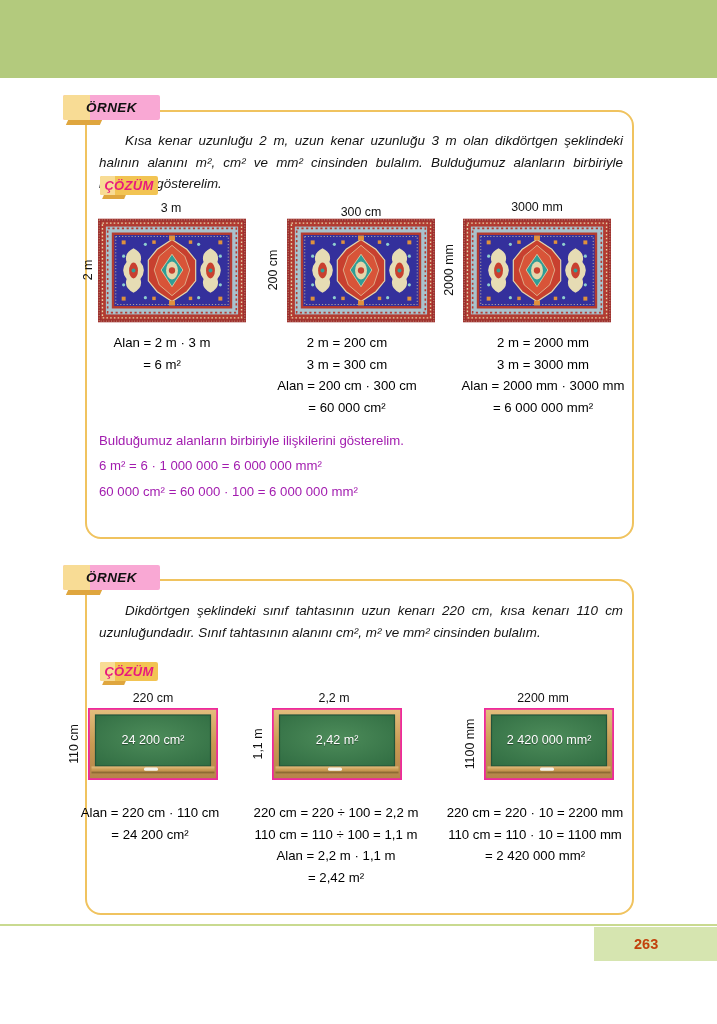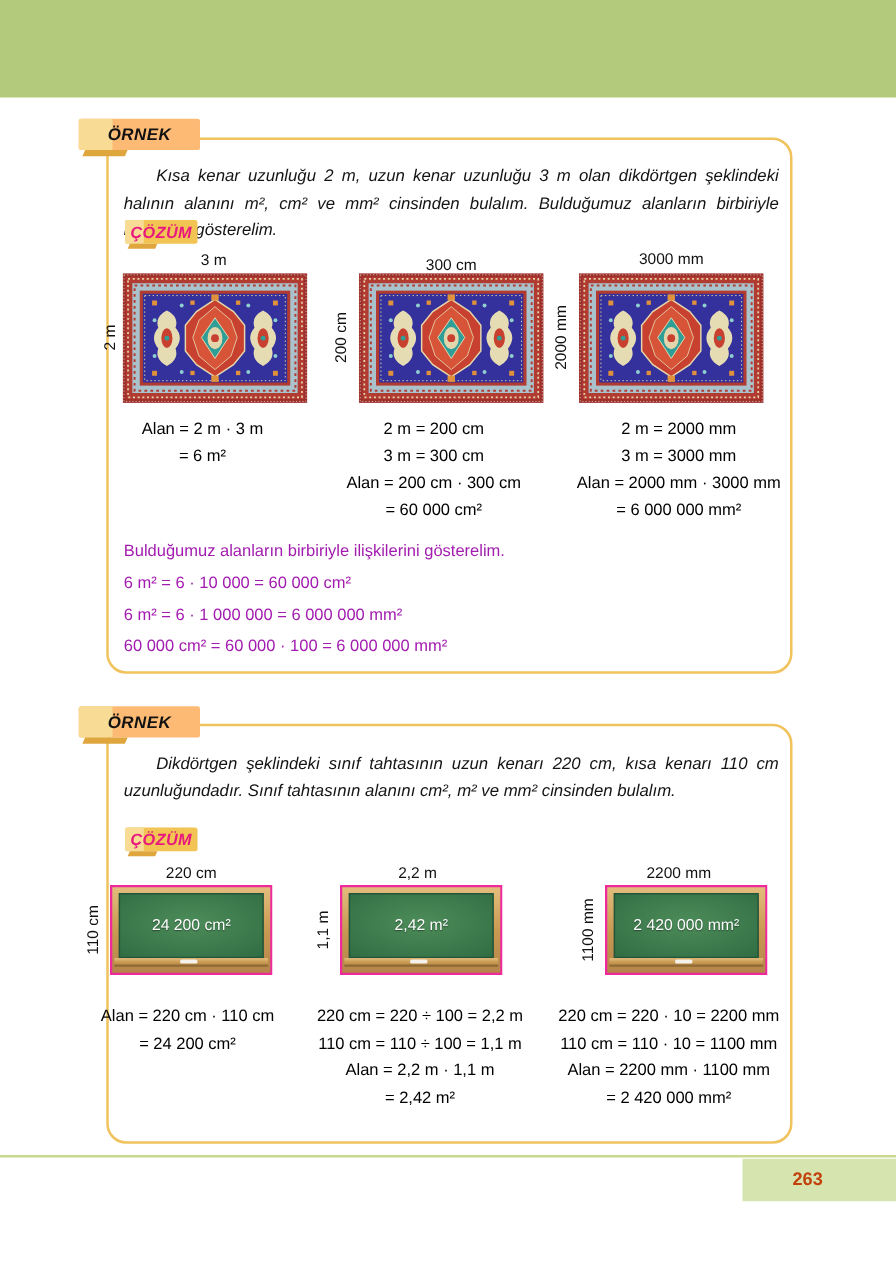--- a/index.html
+++ b/index.html
@@ -7,21 +7,21 @@
   body { font-family:"Liberation Sans", sans-serif; color:#1a1a1a; }
   .page { position:relative; width:717px; height:1024px; background:#ffffff; overflow:hidden; }
 
   .header-bar { position:absolute; left:0; top:0; width:717px; height:78px; background:#b3ca7d; }
 
   .example-box { position:absolute; left:85px; width:549px; border:2px solid #f0c35f; border-radius:16px; background:#fff; }
   .box1 { top:110px; height:429px; }
   .box2 { top:579px; height:336px; }
 
   .tag { position:absolute; z-index:3; display:flex; align-items:center; justify-content:center; border-radius:2px; }
-  .ornek-tab { width:97px; height:25px; background:#fdba74; }
+  .ornek-tab { width:97px; height:25px; background:#f9a8d4; }
   .ornek-tab .lighter { position:absolute; left:0; top:0; bottom:0; width:27px; background:#f8dc95; border-radius:2px 0 0 2px; }
   .ornek-tab .txt { position:relative; font-weight:700; font-style:italic; font-size:13.5px; letter-spacing:0.4px; color:#111; }
   .ornek-tab::after { content:""; position:absolute; left:4px; bottom:-5px; width:34px; height:5px; background:#dfa63e; transform:skewX(-24deg); }
 
   .cozum-tab { width:58px; height:19px; background:#f2c453; }
   .cozum-tab .lighter { position:absolute; left:0; top:0; bottom:0; width:15px; background:#f8dc95; border-radius:2px 0 0 2px; }
   .cozum-tab .txt { position:relative; font-weight:700; font-style:italic; font-size:13px; color:#e8197e; letter-spacing:0.3px; }
   .cozum-tab::after { content:""; position:absolute; left:3px; bottom:-4px; width:22px; height:4px; background:#dfa63e; transform:skewX(-24deg); }
 
   .problem { position:absolute; left:99px; width:524px; font-style:italic; font-size:13.4px; line-height:21.5px; text-align:justify; text-indent:26px; color:#141414; }
@@ -168,21 +168,20 @@
   </div>
   <div class="calc-col" style="left:443px; top:332px; width:200px;">
     <div>2 m = 2000 mm</div>
     <div>3 m = 3000 mm</div>
     <div>Alan = 2000 mm · 3000 mm</div>
     <div>= 6 000 000 mm²</div>
   </div>
 
   <div class="relations">
     <div>Bulduğumuz alanların birbiriyle ilişkilerini gösterelim.</div>
-    <div>6 m² = 6 · 10 000 = 60 000 cm²</div>
     <div>6 m² = 6 · 1 000 000 = 6 000 000 mm²</div>
     <div>60 000 cm² = 60 000 · 100 = 6 000 000 mm²</div>
   </div>
 
   <section class="example-box box2"></section>
 
   <div class="tag ornek-tab" style="left:63px; top:565px;">
     <span class="lighter"></span>
     <span class="txt">ÖRNEK</span>
   </div>
@@ -221,21 +220,20 @@
   </div>
   <div class="calc-col" style="left:236px; top:802px; width:200px;">
     <div>220 cm = 220 ÷ 100 = 2,2 m</div>
     <div>110 cm = 110 ÷ 100 = 1,1 m</div>
     <div>Alan = 2,2 m · 1,1 m</div>
     <div>= 2,42 m²</div>
   </div>
   <div class="calc-col" style="left:435px; top:802px; width:200px;">
     <div>220 cm = 220 · 10 = 2200 mm</div>
     <div>110 cm = 110 · 10 = 1100 mm</div>
-    <div>Alan = 2200 mm · 1100 mm</div>
     <div>= 2 420 000 mm²</div>
   </div>
 
   <div class="bottom-rule"></div>
   <div class="page-number-box">
     <span>263</span>
   </div>
 
 </div>
 

